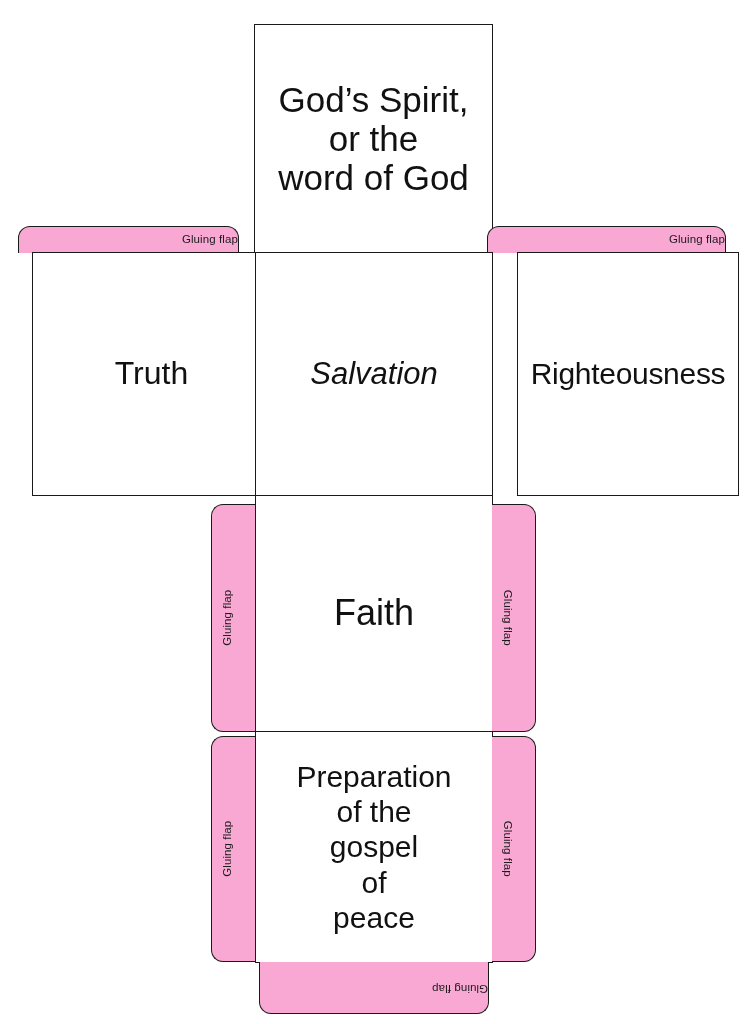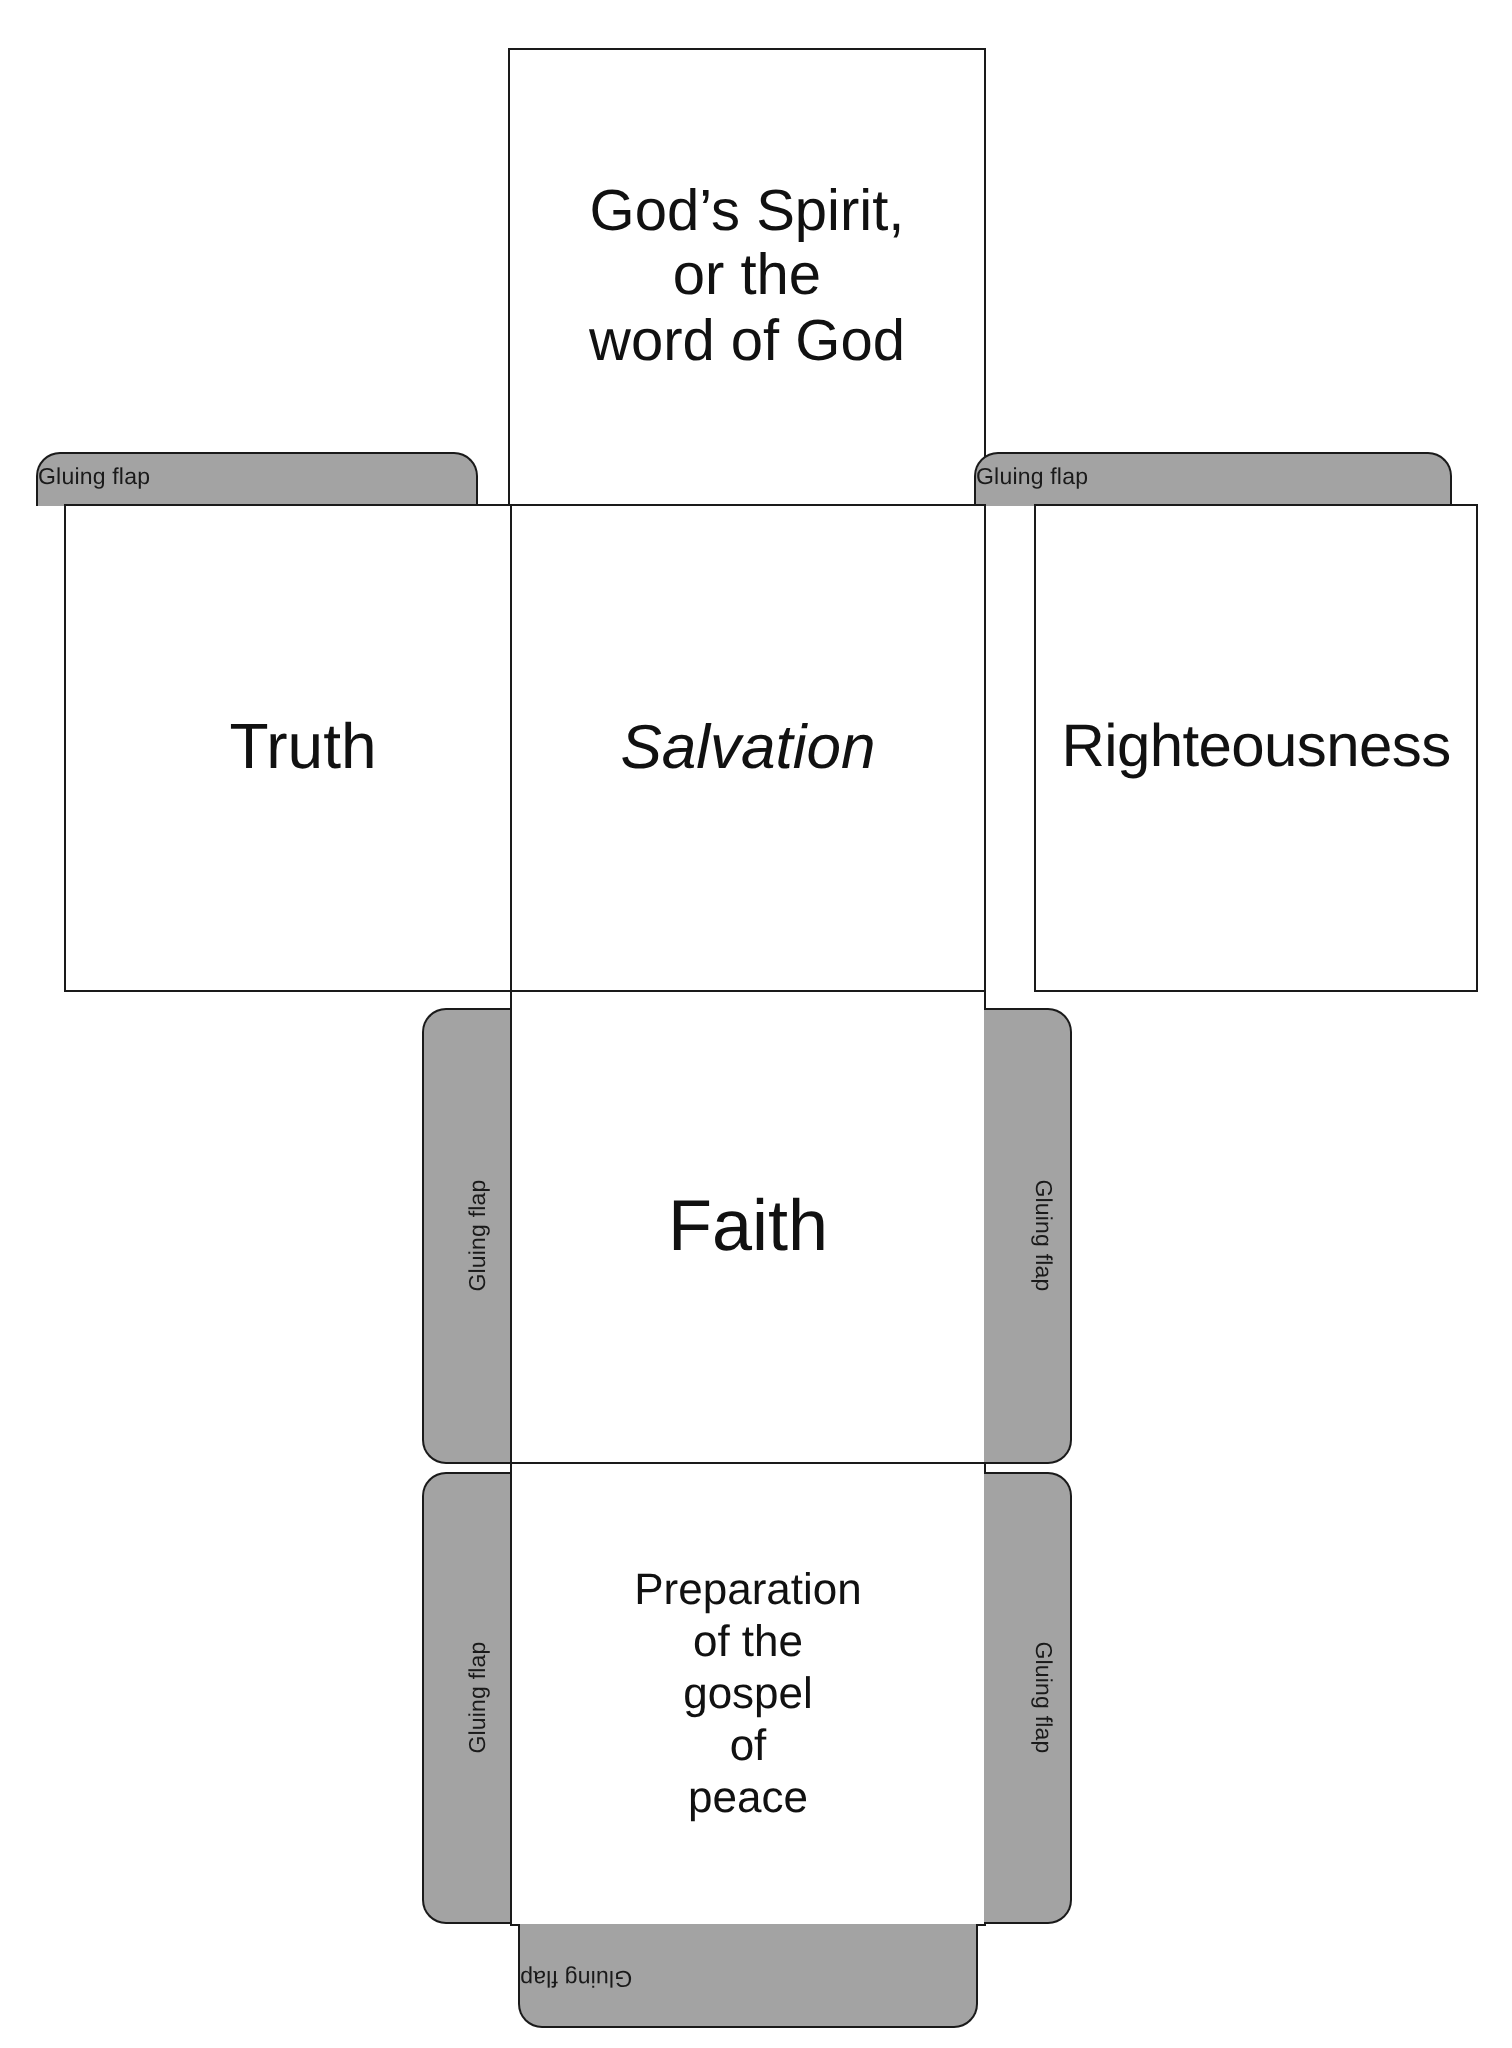--- a/index.html
+++ b/index.html
@@ -30,24 +30,24 @@
     display: flex;
     align-items: center;
     justify-content: center;
     text-align: center;
   }
 
   .flap {
     position: absolute;
     box-sizing: border-box;
     border: 1.4px solid #1a1a1a;
-    background: #a3a3a3;
+    background: #f9a8d4;
     display: flex;
     align-items: center;
-    justify-content: flex-start;
+    justify-content: flex-end;
     text-align: center;
     overflow: hidden;
   }
 
   
   .flap.top    { border-radius: 12px 12px 0 0; border-bottom: none; }
   .flap.bottom { border-radius: 0 0 12px 12px; border-top: none; }
   .flap.left   { border-radius: 12px 0 0 12px; border-right: none; }
   .flap.right  { border-radius: 0 12px 12px 0; border-left: none; }
 
@@ -64,26 +64,26 @@
 
   .panel-label {
     color: #111111;
     font-weight: 400;
     line-height: 1.12;
     padding: 0 4px;
     white-space: pre-line;
   }
 
   
-  #panel-spirit   .panel-label { font-size: 29px; }
+  #panel-spirit   .panel-label { font-size: 35px; }
   #panel-truth    .panel-label { font-size: 32px; }
   #panel-salvation .panel-label { font-size: 31px; }
   #panel-righteousness .panel-label { font-size: 30px; letter-spacing: -0.3px; }
   #panel-faith    .panel-label { font-size: 36px; }
-  #panel-preparation .panel-label { font-size: 22px; line-height: 1.18; }
+  #panel-preparation .panel-label { font-size: 30px; line-height: 1.18; }
 
   
   #panel-spirit        { left: 254px; top: 24px;  width: 239px; height: 229px; }
 
   #flap-top-left       { left: 18px;  top: 226px; width: 221px; height: 27px; }
   #flap-top-right      { left: 487px; top: 226px; width: 239px; height: 27px; }
 
   #panel-truth         { left: 32px;  top: 252px; width: 239px; height: 244px; }
   #panel-salvation     { left: 255px; top: 252px; width: 238px; height: 244px; font-style: italic; }
   #panel-righteousness { left: 517px; top: 252px; width: 222px; height: 244px; }

